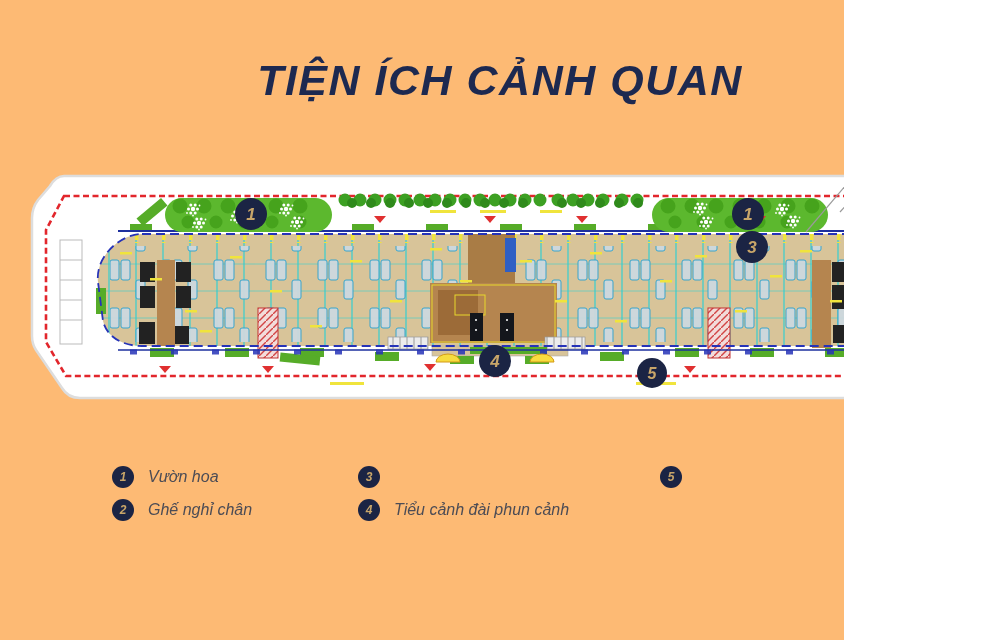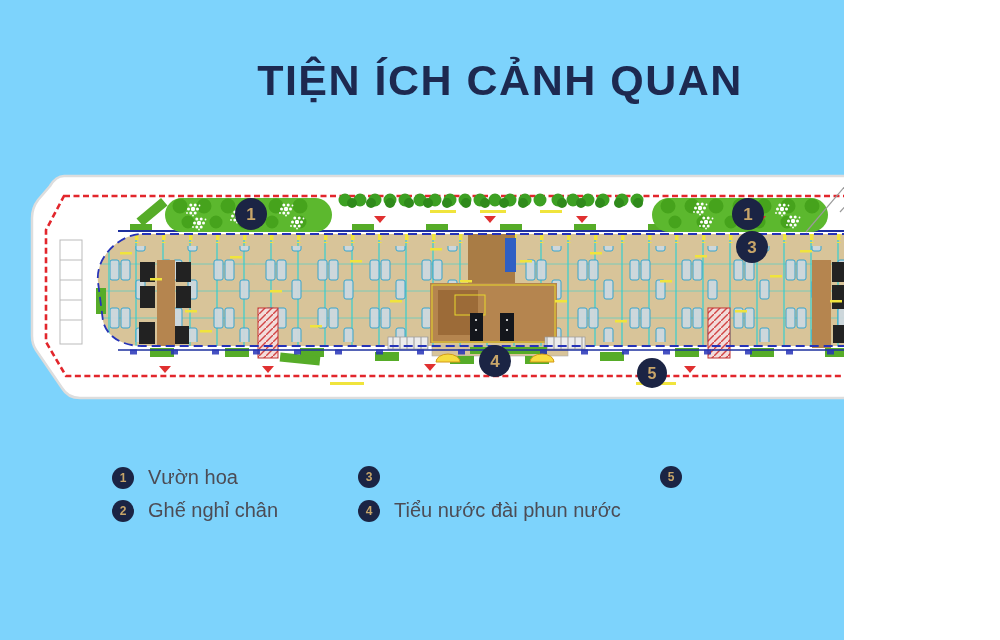--- a/index.html
+++ b/index.html
@@ -1,24 +1,24 @@
 <!DOCTYPE html>
 <html><head>
 <meta charset="utf-8">
 <style>
   html,body{margin:0;padding:0;background:#ffffff;}
-  .stage{position:relative;width:844px;height:640px;background:#7dd3fc;overflow:hidden;
-         font-family:"Liberation Sans", sans-serif;}
+  .stage{position:relative;width:844px;height:640px;background:#fdba74;overflow:hidden;
+         font-family:"Liberation Sans", sans-serif;font-style:italic;}
   .title{position:absolute;top:56px;left:0;width:1000px;text-align:center;
          font-size:43px;font-weight:800;letter-spacing:1.5px;color:#1d2950;}
   .plan{position:absolute;top:160px;left:0;width:1000px;height:260px;}
   .legend-item{position:absolute;display:flex;align-items:center;gap:14px;}
   .legend-badge{width:22px;height:22px;border-radius:50%;background:#1b2444;color:#c8a569;
                 font-size:12px;font-weight:700;display:flex;align-items:center;justify-content:center;}
-  .legend-label{font-size:20px;color:#4c4c55;}
+  .legend-label{font-size:16px;color:#4c4c55;}
   .li1{left:112px;top:466px;} .li2{left:112px;top:499px;}
   .li3{left:358px;top:466px;} .li4{left:358px;top:499px;}
   .li5{left:660px;top:466px;}
   svg text.badge-num{font-family:"Liberation Sans",sans-serif;font-weight:700;fill:#c8a569;}
 </style>
 </head>
 <body>
 
 <div class="stage">
 
@@ -277,19 +277,19 @@
   </div>
   <div class="legend-item li2">
     <span class="legend-badge">2</span>
     <span class="legend-label">Ghế nghỉ chân</span>
   </div>
   <div class="legend-item li3">
     <span class="legend-badge">3</span>
   </div>
   <div class="legend-item li4">
     <span class="legend-badge">4</span>
-    <span class="legend-label">Tiểu nước đài phun nước</span>
+    <span class="legend-label">Tiểu cảnh đài phun cảnh</span>
   </div>
   <div class="legend-item li5">
     <span class="legend-badge">5</span>
   </div>
 
 </div>
 
 </body></html>

